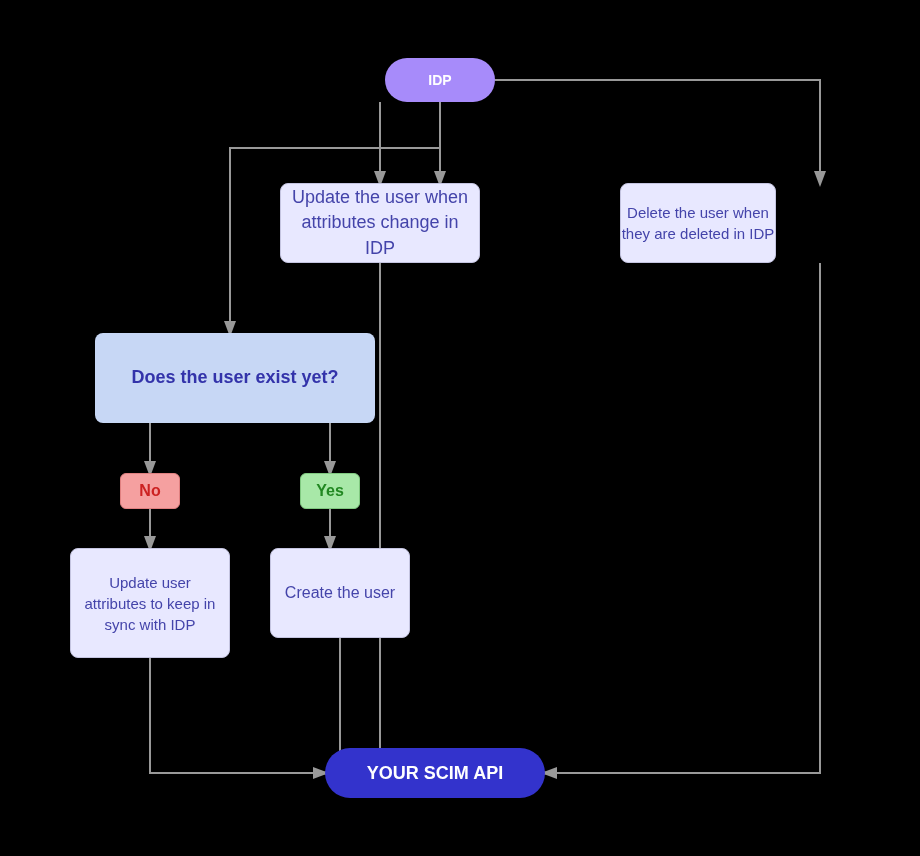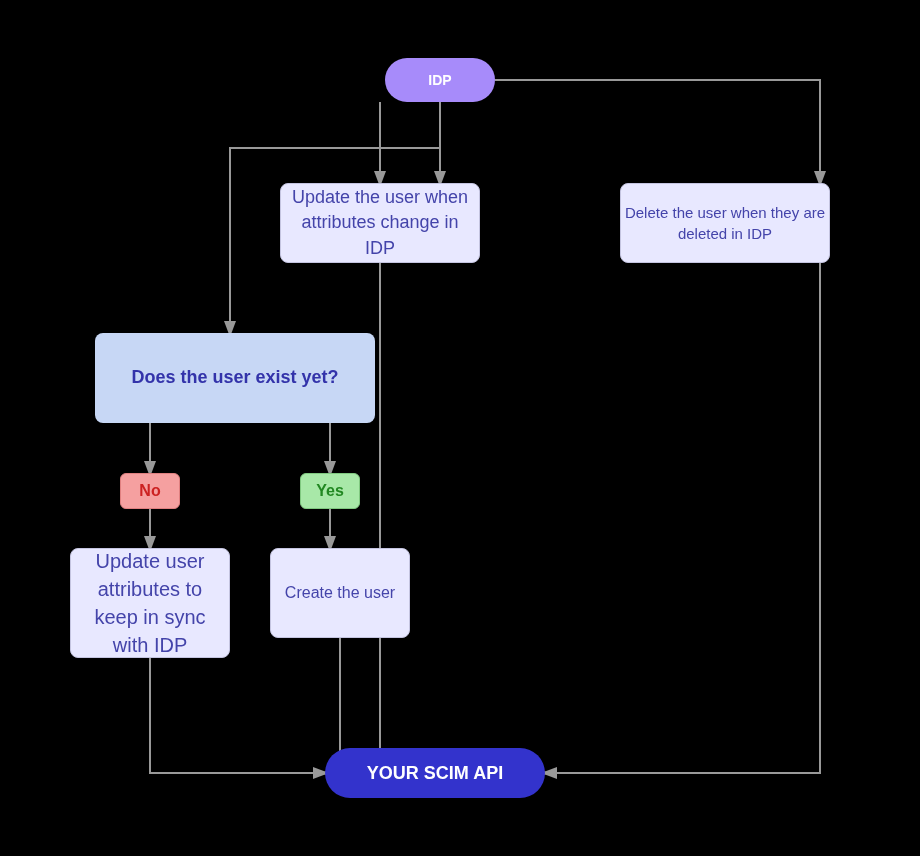--- a/index.html
+++ b/index.html
@@ -47,21 +47,21 @@
       left: 250px;
       top: 155px;
       line-height: 1.4;
       padding: 10px;
     }
     .node-delete {
       background: #e8e8ff;
       border: 1.5px solid #c4c4e0;
       color: #4444aa;
       font-size: 15px;
-      width: 210px;
+      width: 156px;
       height: 80px;
       left: 590px;
       top: 155px;
       line-height: 1.4;
       padding: 0;
     }
     .node-does-exist {
       background: #c7d7f5;
       border: none;
       color: #3333aa;
@@ -95,21 +95,21 @@
       width: 60px;
       height: 36px;
       left: 270px;
       top: 445px;
       border-radius: 6px;
     }
     .node-update-user {
       background: #e8e8ff;
       border: 1.5px solid #c4c4e0;
       color: #4444aa;
-      font-size: 20px;
+      font-size: 15px;
       width: 160px;
       height: 110px;
       left: 40px;
       top: 520px;
       line-height: 1.4;
       padding: 10px;
     }
     .node-create-user {
       background: #e8e8ff;
       border: 1.5px solid #c4c4e0;

